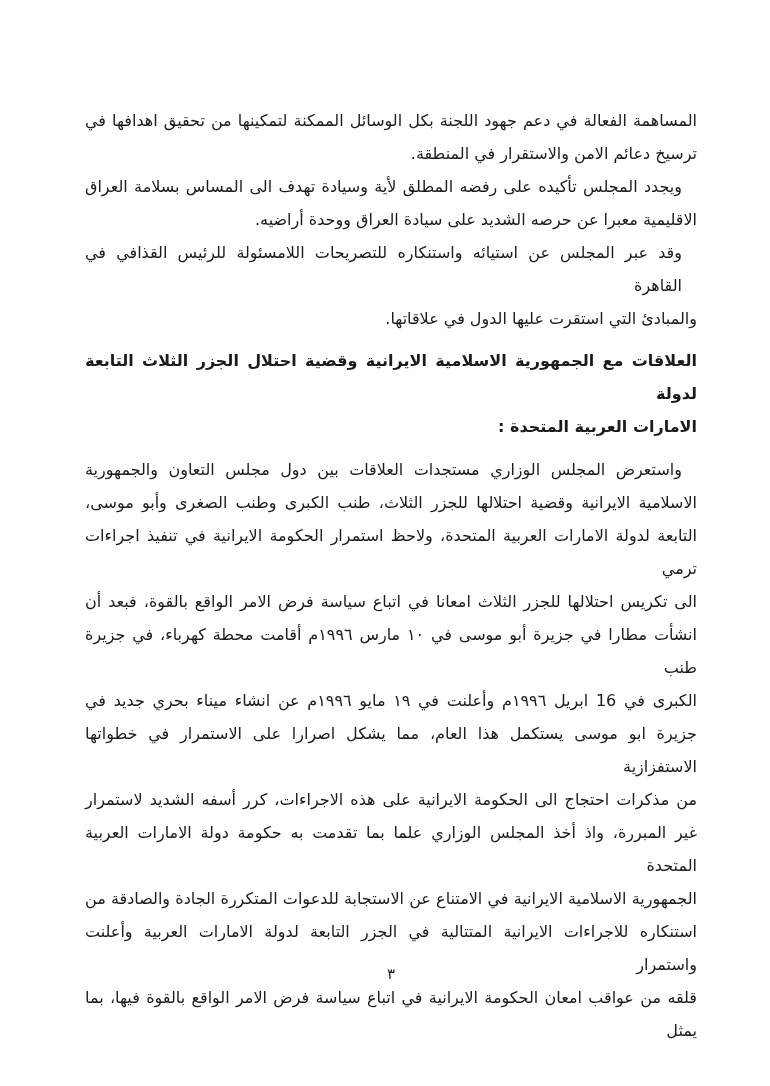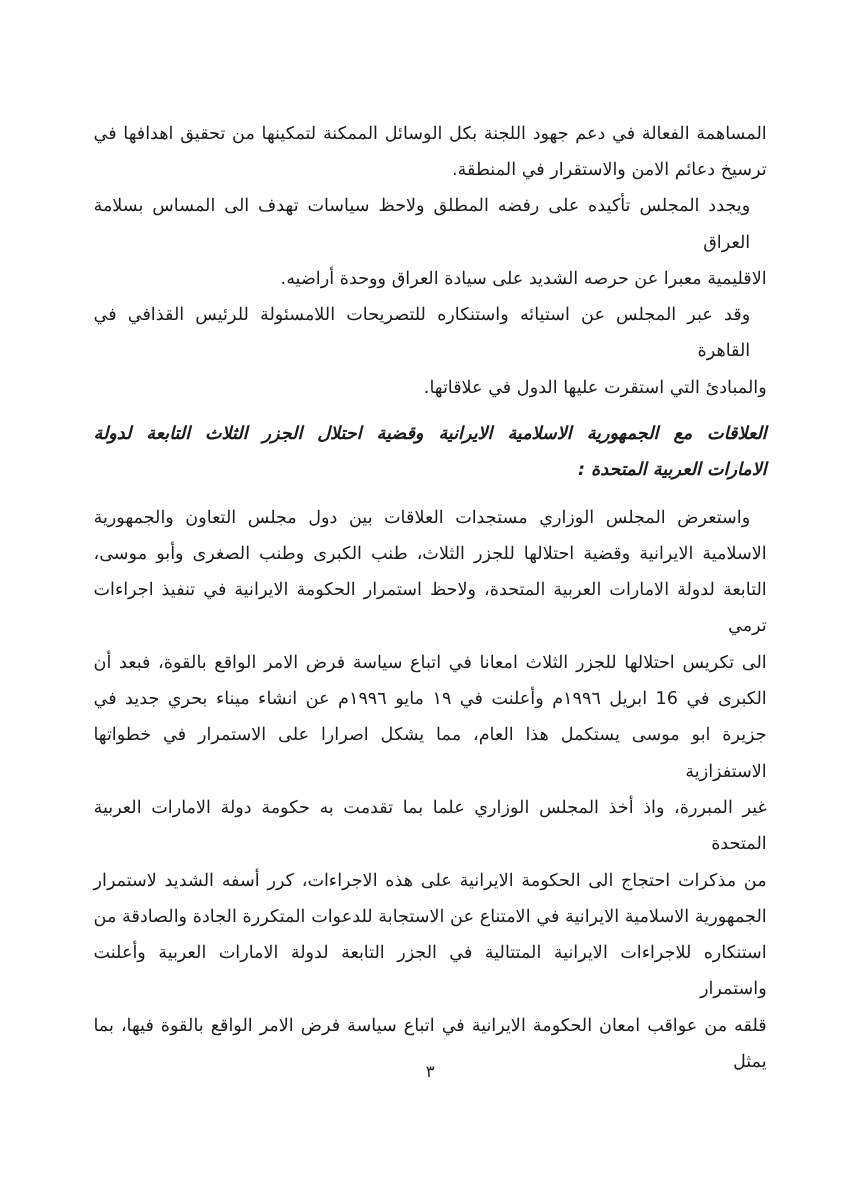--- a/index.html
+++ b/index.html
@@ -24,21 +24,20 @@
     font-family: "DejaVu Sans", sans-serif;
     font-size: 16px;
     line-height: 33px;
     color: #1b1b1b;
   }
   .block { margin: 0; }
   .block.heading {
     font-weight: bold;
     margin-top: 9px;
     margin-bottom: 10px;
-    font-style: italic;
   }
   .line {
     text-align: justify;
     text-align-last: justify;
     white-space: normal;
     min-height: 33px;
   }
   .line.ragged {
     text-align-last: right;
   }
@@ -59,39 +58,40 @@
 </head>
 <body>
 
 <div class="page">
   <div class="text-block" id="text-block">
       <div class="block paragraph">
         <div class="line">المساهمة الفعالة في دعم جهود اللجنة بكل الوسائل الممكنة لتمكينها من تحقيق اهدافها في</div>
         <div class="line ragged">ترسيخ دعائم الامن والاستقرار في المنطقة.</div>
       </div>
       <div class="block paragraph">
-        <div class="line indent">ويجدد المجلس تأكيده على رفضه المطلق ولاحظ سياسات تهدف الى المساس بسلامة العراق</div>
+        <div class="line indent">ويجدد المجلس تأكيده على رفضه المطلق لأية وسيادة تهدف الى المساس بسلامة العراق</div>
         <div class="line ragged">الاقليمية معبرا عن حرصه الشديد على سيادة العراق ووحدة أراضيه.</div>
       </div>
       <div class="block paragraph">
         <div class="line indent">وقد عبر المجلس عن استيائه واستنكاره للتصريحات اللامسئولة للرئيس القذافي في القاهرة</div>
         <div class="line ragged">والمبادئ التي استقرت عليها الدول في علاقاتها.</div>
       </div>
       <div class="block heading">
         <div class="line">العلاقات مع الجمهورية الاسلامية الايرانية وقضية احتلال الجزر الثلاث التابعة لدولة</div>
         <div class="line ragged">الامارات العربية المتحدة :</div>
       </div>
       <div class="block paragraph">
         <div class="line indent">واستعرض المجلس الوزاري مستجدات العلاقات بين دول مجلس التعاون والجمهورية</div>
         <div class="line">الاسلامية الايرانية وقضية احتلالها للجزر الثلاث، طنب الكبرى وطنب الصغرى وأبو موسى،</div>
         <div class="line">التابعة لدولة الامارات العربية المتحدة، ولاحظ استمرار الحكومة الايرانية في تنفيذ اجراءات ترمي</div>
         <div class="line">الى تكريس احتلالها للجزر الثلاث امعانا في اتباع سياسة فرض الامر الواقع بالقوة، فبعد أن</div>
+        <div class="line">انشأت مطارا في جزيرة أبو موسى في ١٠ مارس ١٩٩٦م أقامت محطة كهرباء، في جزيرة طنب</div>
         <div class="line">الكبرى في 16 ابريل ١٩٩٦م وأعلنت في ١٩ مايو ١٩٩٦م عن انشاء ميناء بحري جديد في</div>
         <div class="line">جزيرة ابو موسى يستكمل هذا العام، مما يشكل اصرارا على الاستمرار في خطواتها الاستفزازية</div>
+        <div class="line">من مذكرات احتجاج الى الحكومة الايرانية على هذه الاجراءات، كرر أسفه الشديد لاستمرار</div>
         <div class="line">غير المبررة، واذ أخذ المجلس الوزاري علما بما تقدمت به حكومة دولة الامارات العربية المتحدة</div>
-        <div class="line">من مذكرات احتجاج الى الحكومة الايرانية على هذه الاجراءات، كرر أسفه الشديد لاستمرار</div>
         <div class="line">الجمهورية الاسلامية الايرانية في الامتناع عن الاستجابة للدعوات المتكررة الجادة والصادقة من</div>
         <div class="line">استنكاره للاجراءات الايرانية المتتالية في الجزر التابعة لدولة الامارات العربية وأعلنت واستمرار</div>
         <div class="line">قلقه من عواقب امعان الحكومة الايرانية في اتباع سياسة فرض الامر الواقع بالقوة فيها، بما يمثل</div>
       </div>
     </div>
   <div class="page-number">٣</div>
 </div>
 
 </body></html>

